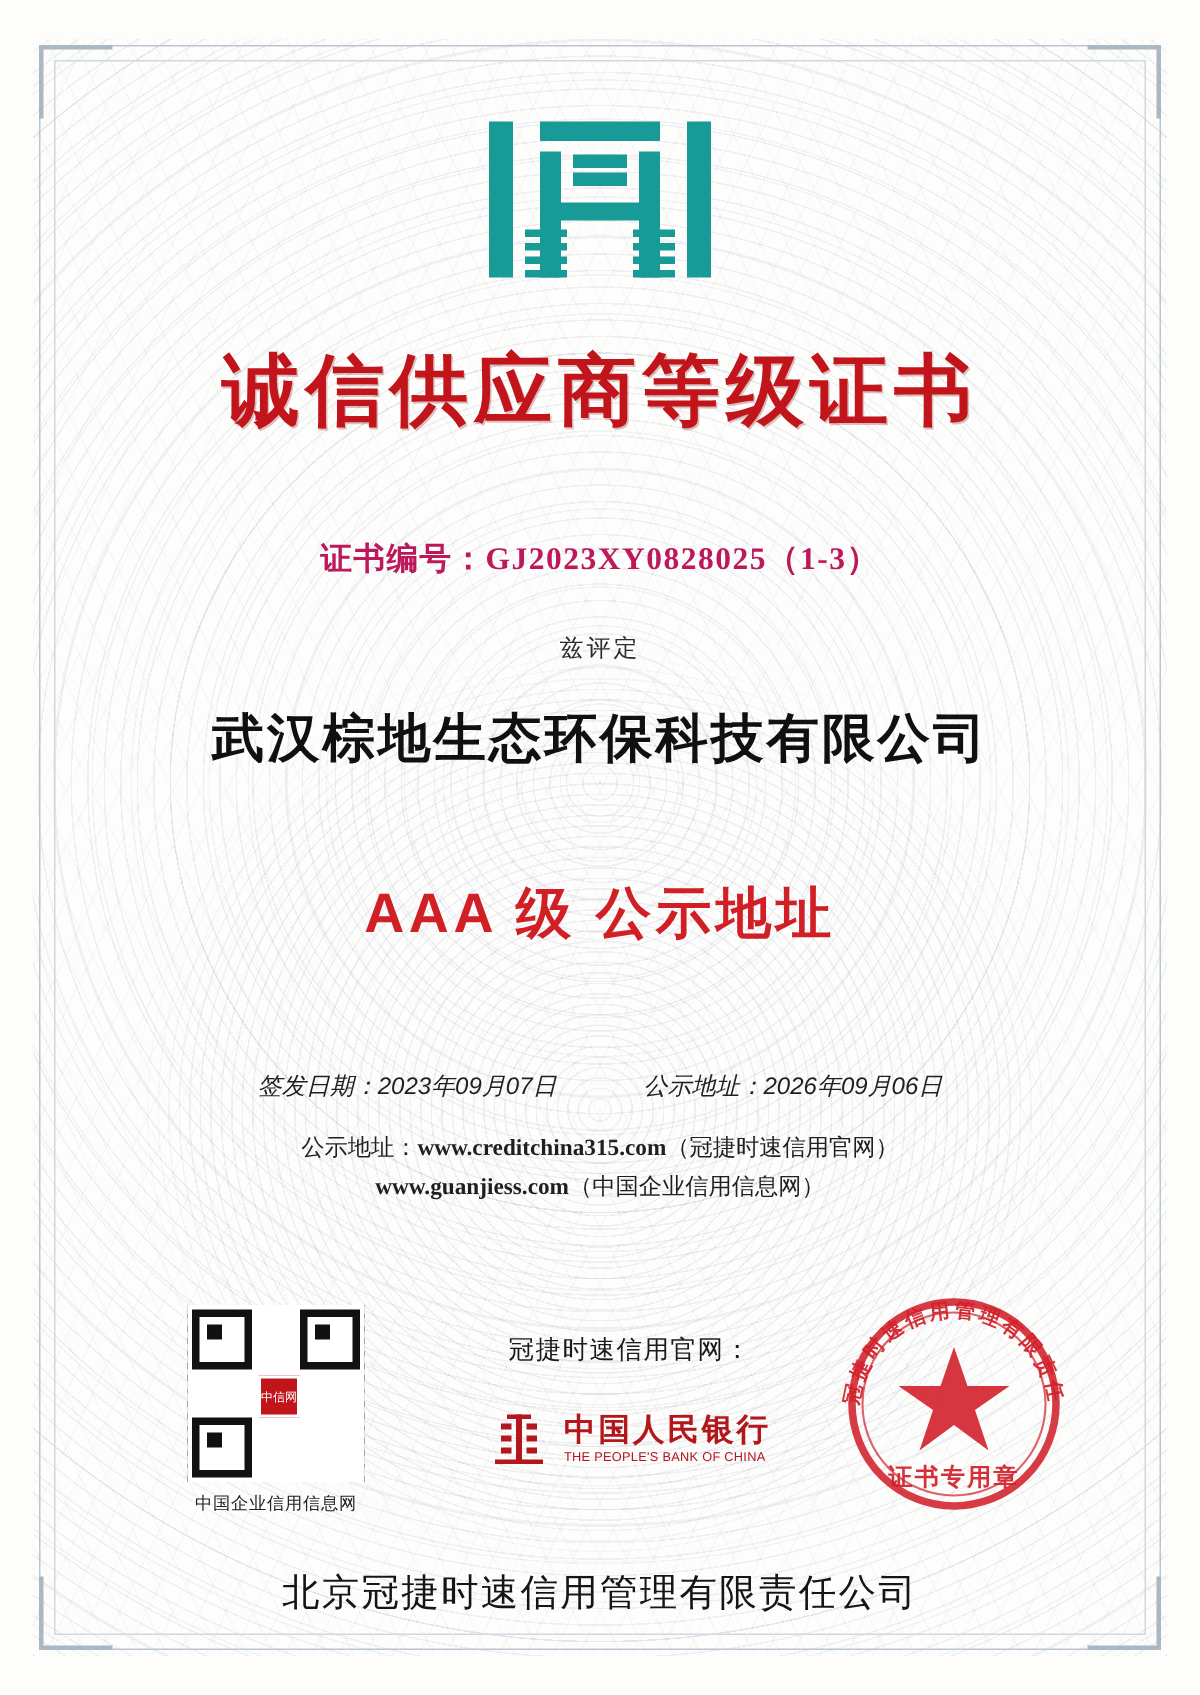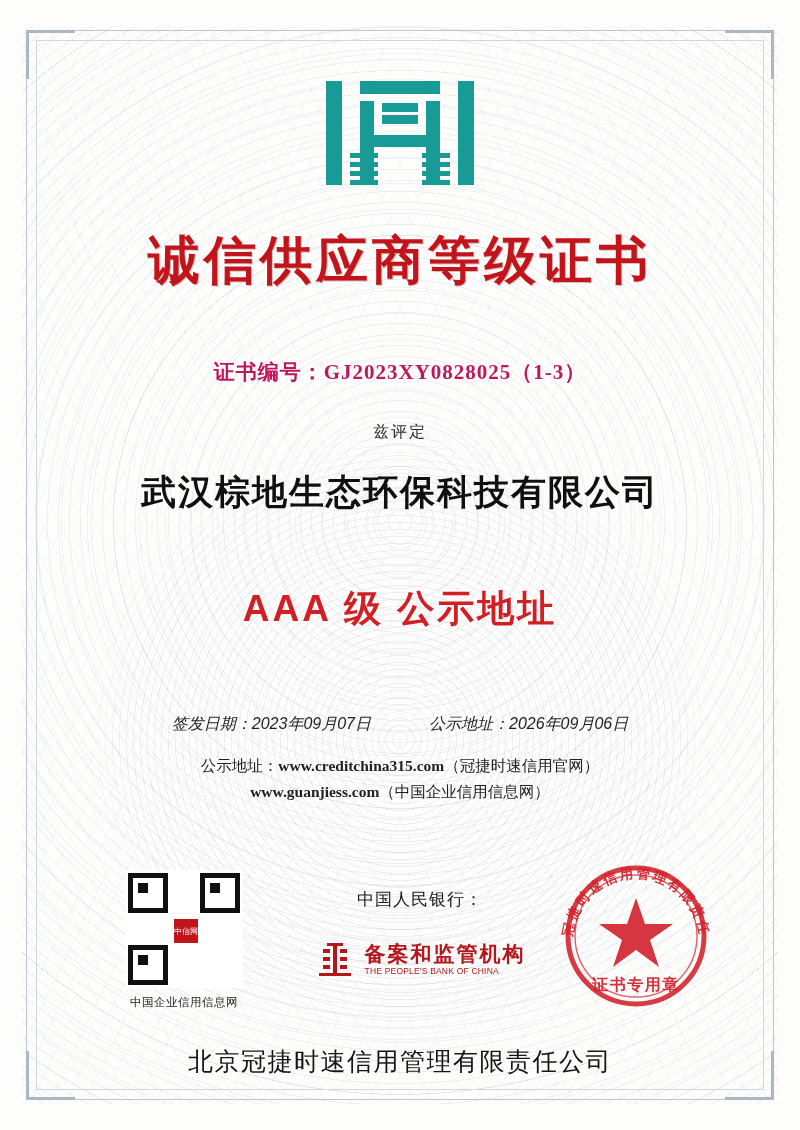--- a/index.html
+++ b/index.html
@@ -394,35 +394,35 @@
         <div class="qr-code">
           <div class="qr-finder tl"></div>
           <div class="qr-finder tr"></div>
           <div class="qr-finder bl"></div>
           <div class="qr-center-logo">中信网</div>
         </div>
         <div class="qr-caption">中国企业信用信息网</div>
       </div>
 
       <div class="regulator">
-        <div class="regulator-label">中国人民银行：</div>
+        <div class="regulator-label">冠捷时速信用官网：</div>
         <div class="pboc">
           <div class="pboc-mark">
             <svg width="40" height="40" viewBox="0 0 40 40">
               <g fill="#b3171c">
                 <rect x="18" y="4" width="4" height="32"></rect>
                 <path d="M8 10 h7 v4 h-7 z M8 18 h7 v4 h-7 z M8 26 h7 v4 h-7 z"></path>
                 <path d="M25 10 h7 v4 h-7 z M25 18 h7 v4 h-7 z M25 26 h7 v4 h-7 z"></path>
                 <path d="M4 34 h32 v3 h-32 z"></path>
                 <path d="M12 4 h16 v3 h-16 z"></path>
               </g>
             </svg>
           </div>
           <div class="pboc-text">
-            <div class="pboc-cn">备案和监管机构</div>
+            <div class="pboc-cn">中国人民银行</div>
             <div class="pboc-en">THE PEOPLE'S BANK OF CHINA</div>
           </div>
         </div>
       </div>
 
       <div class="seal">
         <svg width="172" height="172" viewBox="0 0 172 172">
           <defs>
             <path id="sealArcTop" d="M 22,92 A 64,64 0 1 1 150,92" fill="none"></path>
           </defs>

